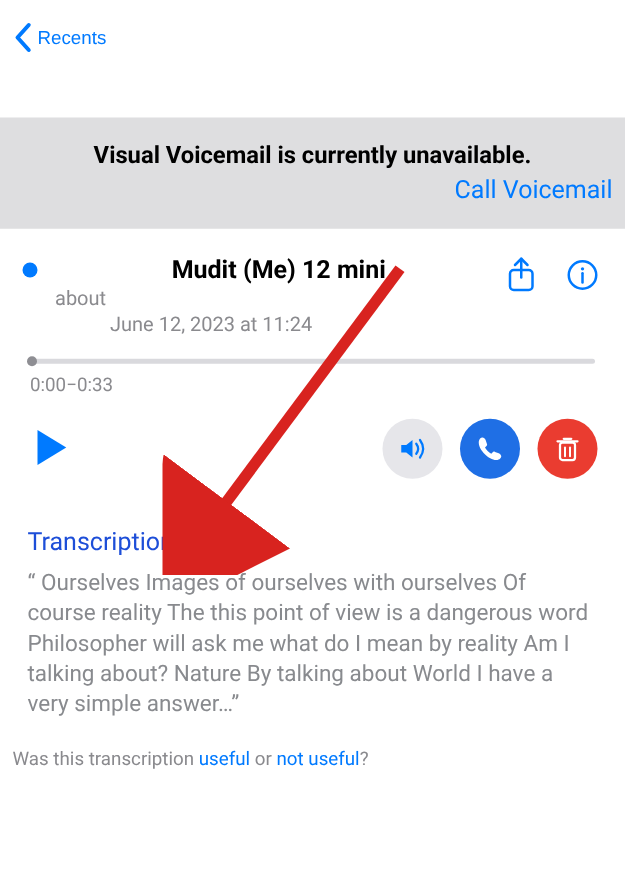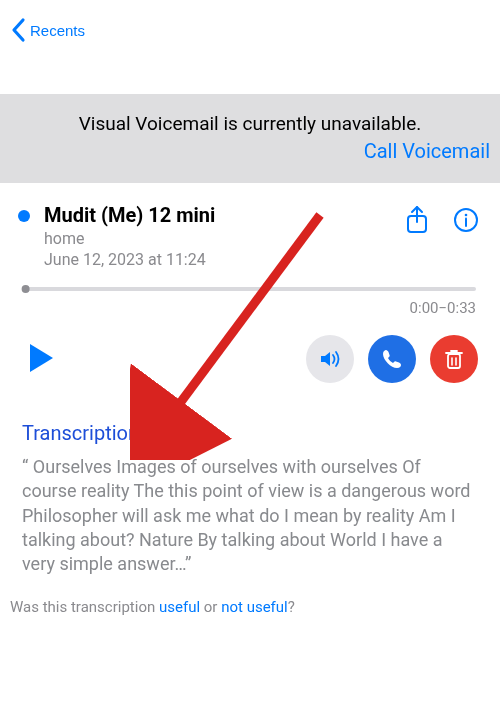--- a/index.html
+++ b/index.html
@@ -27,21 +27,21 @@
       font-size: 15px;
       margin-left: 2px;
     }
     .banner {
       background: #dedee0;
       padding: 18px 10px 20px 10px;
       text-align: center;
       margin-top: 30px;
     }
     .banner-title {
-      font-weight: 400;
+      font-weight: 700;
       font-size: 19px;
       color: #000;
     }
     .banner-link {
       color: #007aff;
       font-size: 20px;
       margin-top: 4px;
       text-align: right;
     }
     .vm-card {
@@ -60,30 +60,32 @@
       flex-shrink: 0;
     }
     .vm-meta {
       margin-left: 14px;
       flex: 1;
     }
     .caller-name {
       font-size: 20px;
       font-weight: 700;
       color: #000;
+      text-align: center;
     }
     .caller-label {
       font-size: 16px;
       color: #8a8a8e;
       margin-top: 2px;
     }
     .caller-date {
       font-size: 16px;
       color: #8a8a8e;
       margin-top: 2px;
+      margin-left: 44px;
     }
     .vm-actions-top {
       display: flex;
       align-items: center;
       gap: 18px;
       margin-left: auto;
       color: #007aff;
     }
     .icon-btn-plain {
       background: transparent;
@@ -109,21 +111,21 @@
       left: 0;
       top: 50%;
       transform: translate(-30%, -50%);
       width: 8px;
       height: 8px;
       background: #8e8e93;
       border-radius: 50%;
     }
     .times {
       display: flex;
-      justify-content: flex-end;
+      justify-content: flex-start;
       margin-top: 8px;
       font-size: 15px;
       color: #8a8a8e;
     }
     .controls {
       display: flex;
       align-items: center;
       margin-top: 18px;
       padding: 0 4px;
     }
@@ -194,21 +196,21 @@
 <div class="banner">
   <div class="banner-title">Visual Voicemail is currently unavailable.</div>
   <div class="banner-link">Call Voicemail</div>
 </div>
 
 <div class="vm-card">
   <div class="vm-header">
     <div class="blue-dot"></div>
     <div class="vm-meta">
       <div class="caller-name">Mudit (Me) 12 mini</div>
-      <div class="caller-label">home</div>
+      <div class="caller-label">about</div>
       <div class="caller-date">June 12, 2023 at 11:24</div>
     </div>
     <div class="vm-actions-top">
       <button class="icon-btn-plain">
         <svg width="26" height="30" viewBox="0 0 26 30" fill="none">
           <polyline points="8,7 13,2 18,7" stroke="#007aff" stroke-width="2" stroke-linecap="round" stroke-linejoin="round"></polyline>
           <line x1="13" y1="2" x2="13" y2="17" stroke="#007aff" stroke-width="2" stroke-linecap="round"></line>
           <rect x="4" y="11" width="18" height="16" rx="3" stroke="#007aff" stroke-width="2"></rect>
         </svg>
       </button>

